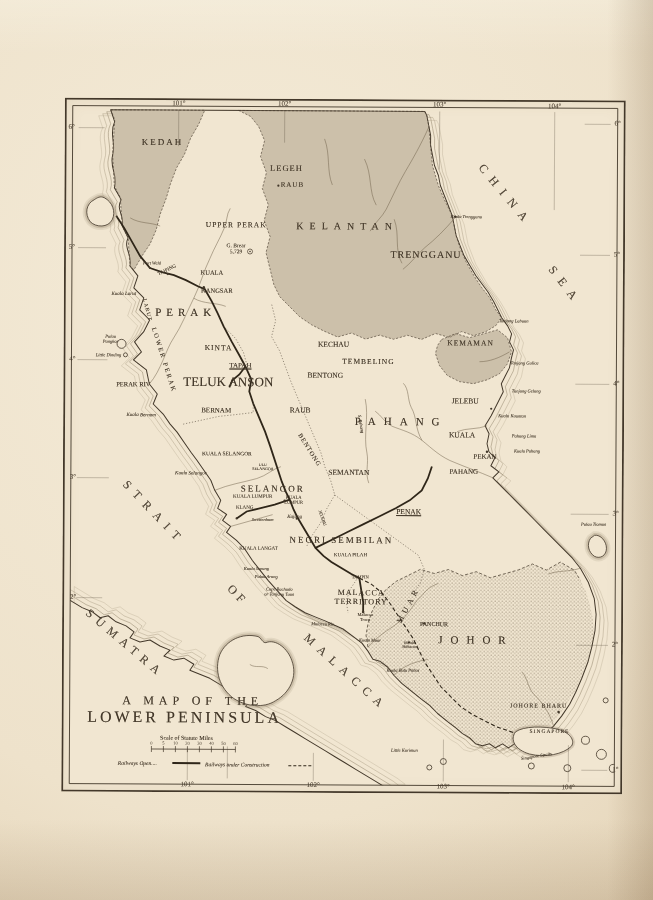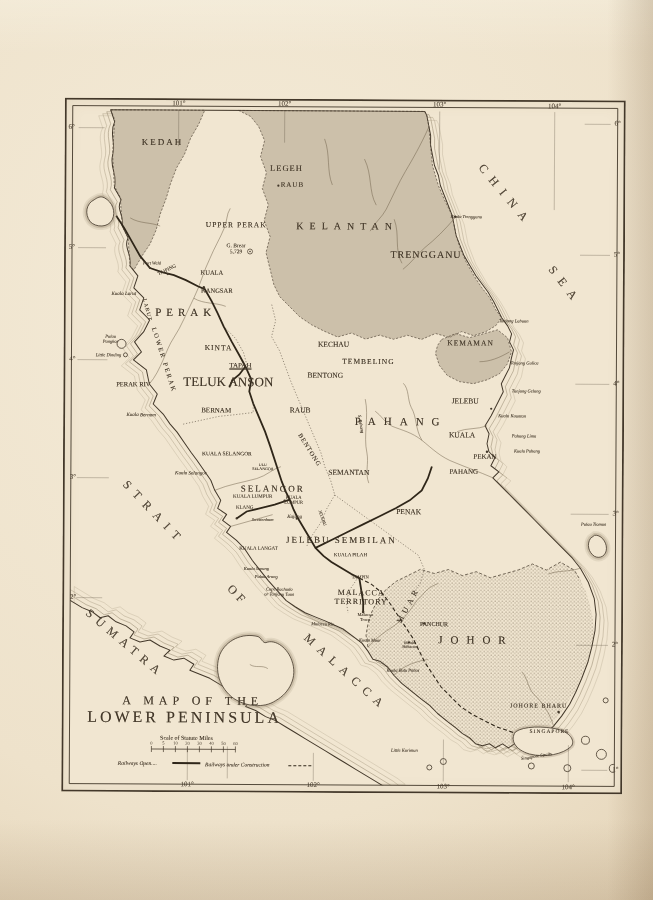--- a/index.html
+++ b/index.html
@@ -280,35 +280,35 @@
         <span class="lbl" style="left: 247px; top: 351px; font-size: 6.5px; letter-spacing: 1px; transform: translate(-50%, -50%) rotate(58deg);">BENTONG</span>
         <span class="lbl it" style="left: 298px; top: 325px; font-size: 4.5px; transform: translate(-50%, -50%) rotate(80deg);">S. Pahang</span>
         <span class="lbl" style="left: 338px; top: 322px; font-size: 11px; letter-spacing: 8px; transform: translate(-50%, -50%);">PAHANG</span>
         <span class="lbl" style="left: 402px; top: 302px; font-size: 7.5px; transform: translate(-50%, -50%);">JELEBU</span>
         <span class="lbl" style="left: 399px; top: 336px; font-size: 7.5px; transform: translate(-50%, -50%);">KUALA</span>
         <span class="lbl" style="left: 422px; top: 358px; font-size: 7px; transform: translate(-50%, -50%);">PEKAN</span>
         <span class="lbl" style="left: 401px; top: 373px; font-size: 7px; transform: translate(-50%, -50%);">PAHANG</span>
         <span class="lbl it" style="left: 461px; top: 336px; font-size: 4.5px; transform: translate(-50%, -50%);">Pahang Lima</span>
         <span class="lbl it" style="left: 464px; top: 351px; font-size: 4.5px; transform: translate(-50%, -50%);">Kuala Pahang</span>
         <span class="lbl" style="left: 286px; top: 374px; font-size: 7.5px; transform: translate(-50%, -50%);">SEMANTAN</span>
-        <span class="lbl" style="left: 346px; top: 413px; font-size: 7.5px; transform: translate(-50%, -50%);">PENAK</span>
+        <span class="lbl" style="left: 346px; top: 413px; font-size: 7.5px; transform: translate(-50%, -50%); text-decoration: underline;">PENAK</span>
         <span class="lbl it" style="left: 531px; top: 424px; font-size: 4.5px; transform: translate(-50%, -50%);">Pulau Tioman</span>
         <span class="lbl" style="left: 164px; top: 355px; font-size: 5.5px; transform: translate(-50%, -50%);">KUALA SELANGOR</span>
         <span class="lbl it" style="left: 128px; top: 375px; font-size: 5px; transform: translate(-50%, -50%);">Kuala Selangor</span>
         <span class="lbl" style="left: 200px; top: 369px; font-size: 4px; transform: translate(-50%, -50%);">ULU
 SELANGOR</span>
         <span class="lbl" style="left: 210px; top: 390px; font-size: 9px; letter-spacing: 2px; transform: translate(-50%, -50%);">SELANGOR</span>
         <span class="lbl" style="left: 190px; top: 398px; font-size: 5px; transform: translate(-50%, -50%);">KUALA LUMPUR</span>
         <span class="lbl" style="left: 231px; top: 401px; font-size: 4.5px; transform: translate(-50%, -50%);">KUALA
 LUMPUR</span>
         <span class="lbl" style="left: 182px; top: 409px; font-size: 5px; transform: translate(-50%, -50%);">KLANG</span>
         <span class="lbl it" style="left: 200px; top: 421px; font-size: 4.5px; transform: translate(-50%, -50%);">Swettenham</span>
         <span class="lbl it" style="left: 232px; top: 418px; font-size: 5px; transform: translate(-50%, -50%);">Kajang</span>
         <span class="lbl" style="left: 260px; top: 419px; font-size: 4.5px; transform: translate(-50%, -50%) rotate(70deg);">JELEBU</span>
-        <span class="lbl" style="left: 279px; top: 441px; font-size: 9px; letter-spacing: 2px; transform: translate(-50%, -50%);">JELEBU SEMBILAN</span>
+        <span class="lbl" style="left: 279px; top: 441px; font-size: 9px; letter-spacing: 2px; transform: translate(-50%, -50%);">NEGRI SEMBILAN</span>
         <span class="lbl" style="left: 196px; top: 450px; font-size: 5px; transform: translate(-50%, -50%);">KUALA LANGAT</span>
         <span class="lbl" style="left: 288px; top: 456px; font-size: 5px; transform: translate(-50%, -50%);">KUALA PILAH</span>
         <span class="lbl" style="left: 298px; top: 478px; font-size: 4.5px; transform: translate(-50%, -50%);">TAMPIN</span>
         <span class="lbl it" style="left: 194px; top: 470px; font-size: 4.5px; transform: translate(-50%, -50%);">Kuala Sepang</span>
         <span class="lbl it" style="left: 204px; top: 478px; font-size: 4.5px; transform: translate(-50%, -50%);">Pulau Arang</span>
         <span class="lbl it" style="left: 217px; top: 493px; font-size: 4.5px; transform: translate(-50%, -50%);">Cape Rachado
 or Tanjong Tuan</span>
         <span class="lbl" style="left: 299px; top: 499px; font-size: 8px; letter-spacing: 1px; transform: translate(-50%, -50%);">MALACCA
 TERRITORY</span>
         <span class="lbl" style="left: 303px; top: 518px; font-size: 4.5px; transform: translate(-50%, -50%);">Malacca

